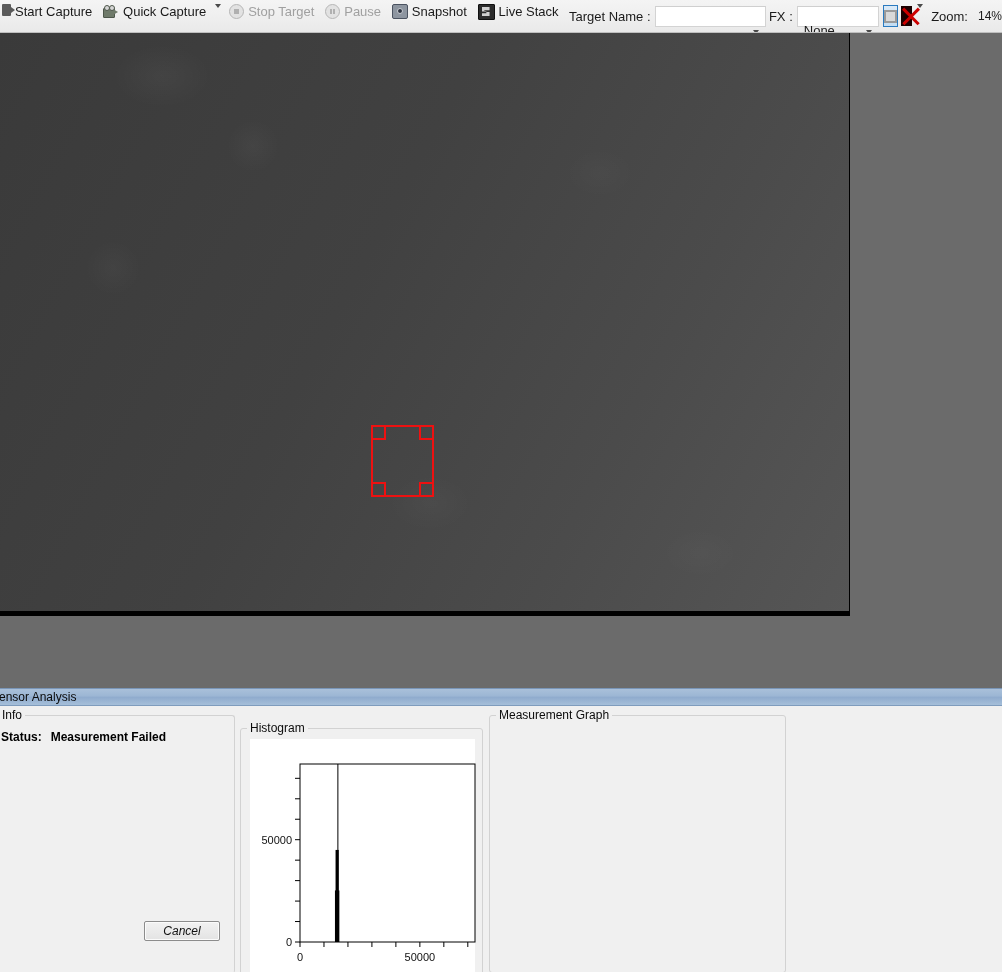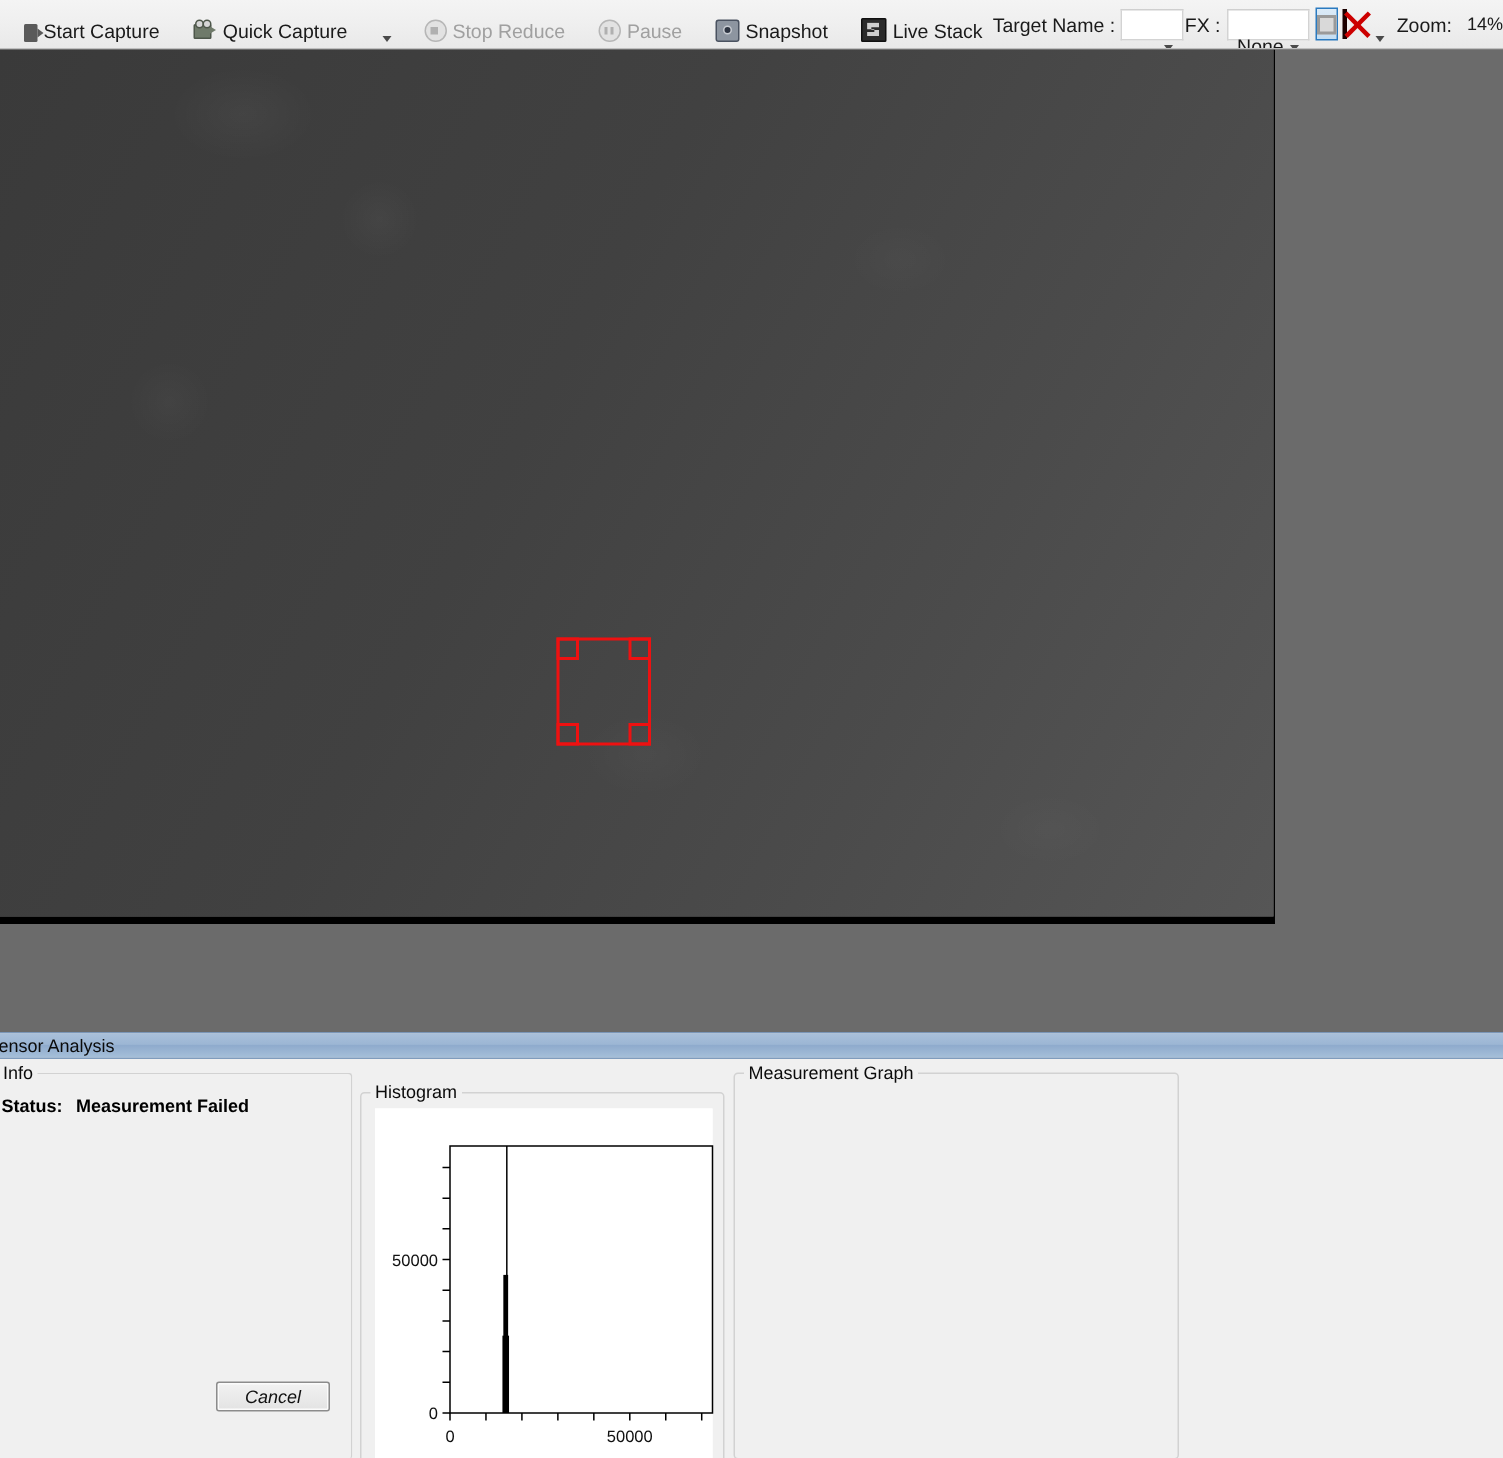--- a/index.html
+++ b/index.html
@@ -26,27 +26,26 @@
     height: 33px;
     background: linear-gradient(to bottom, #f4f4f4 0%, #efefef 50%, #e9e9e9 100%);
     border-bottom: 1px solid #bfbfbf;
     box-sizing: border-box;
     display: flex;
     align-items: center;
     overflow: hidden;
   }
   .tb-item {
     display: flex;
-    align-items: flex-end;
+    align-items: flex-start;
     height: 24px;
     padding: 0 5px 0 2px;
     white-space: nowrap;
     font-size: 13px;
     color: #1a1a1a;
-    margin-left: 14px;
   }
   .tb-item.disabled { color: #a0a0a0; }
   .tb-label { margin-left: 4px; }
   .tb-sep { width: 7px; }
 
   .tb-ico {
     width: 16px; height: 16px;
     position: relative;
     flex: 0 0 auto;
     display: inline-block;
@@ -375,21 +374,21 @@
     </span>
     <span class="tb-label">Quick Capture</span>
   </div>
 
   <div class="tb-item" style="padding:0 6px 0 4px">
     <span class="caret small"></span>
   </div>
 
   <div class="tb-item disabled">
     <span class="tb-ico ico-stop"></span>
-    <span class="tb-label">Stop Reduce</span>
+    <span class="tb-label">Stop Target</span>
   </div>
 
   <div class="tb-sep"></div>
 
   <div class="tb-item disabled">
     <span class="tb-ico ico-pause"></span>
     <span class="tb-label">Pause</span>
   </div>
 
   <div class="tb-sep"></div>

